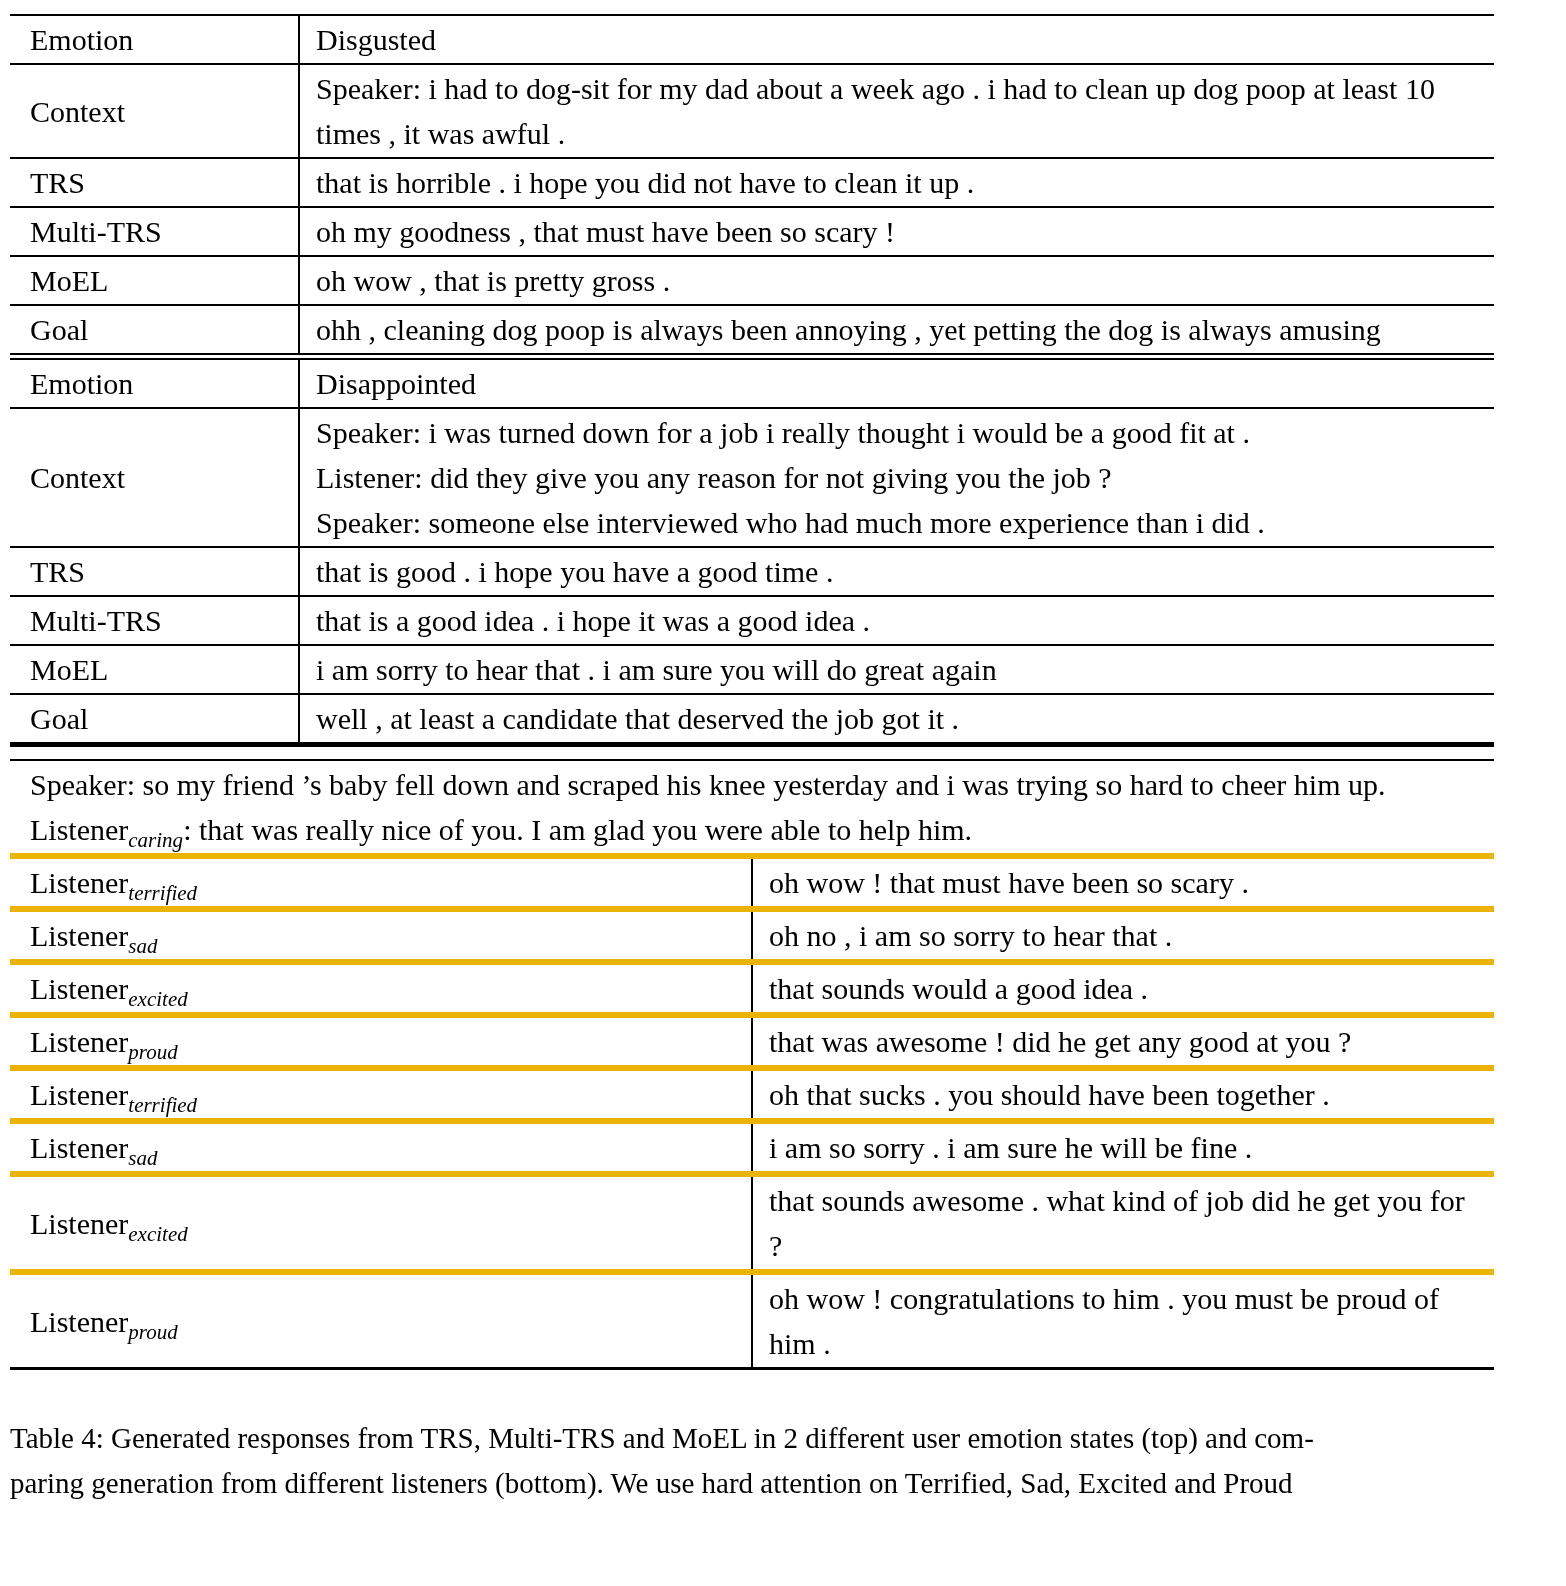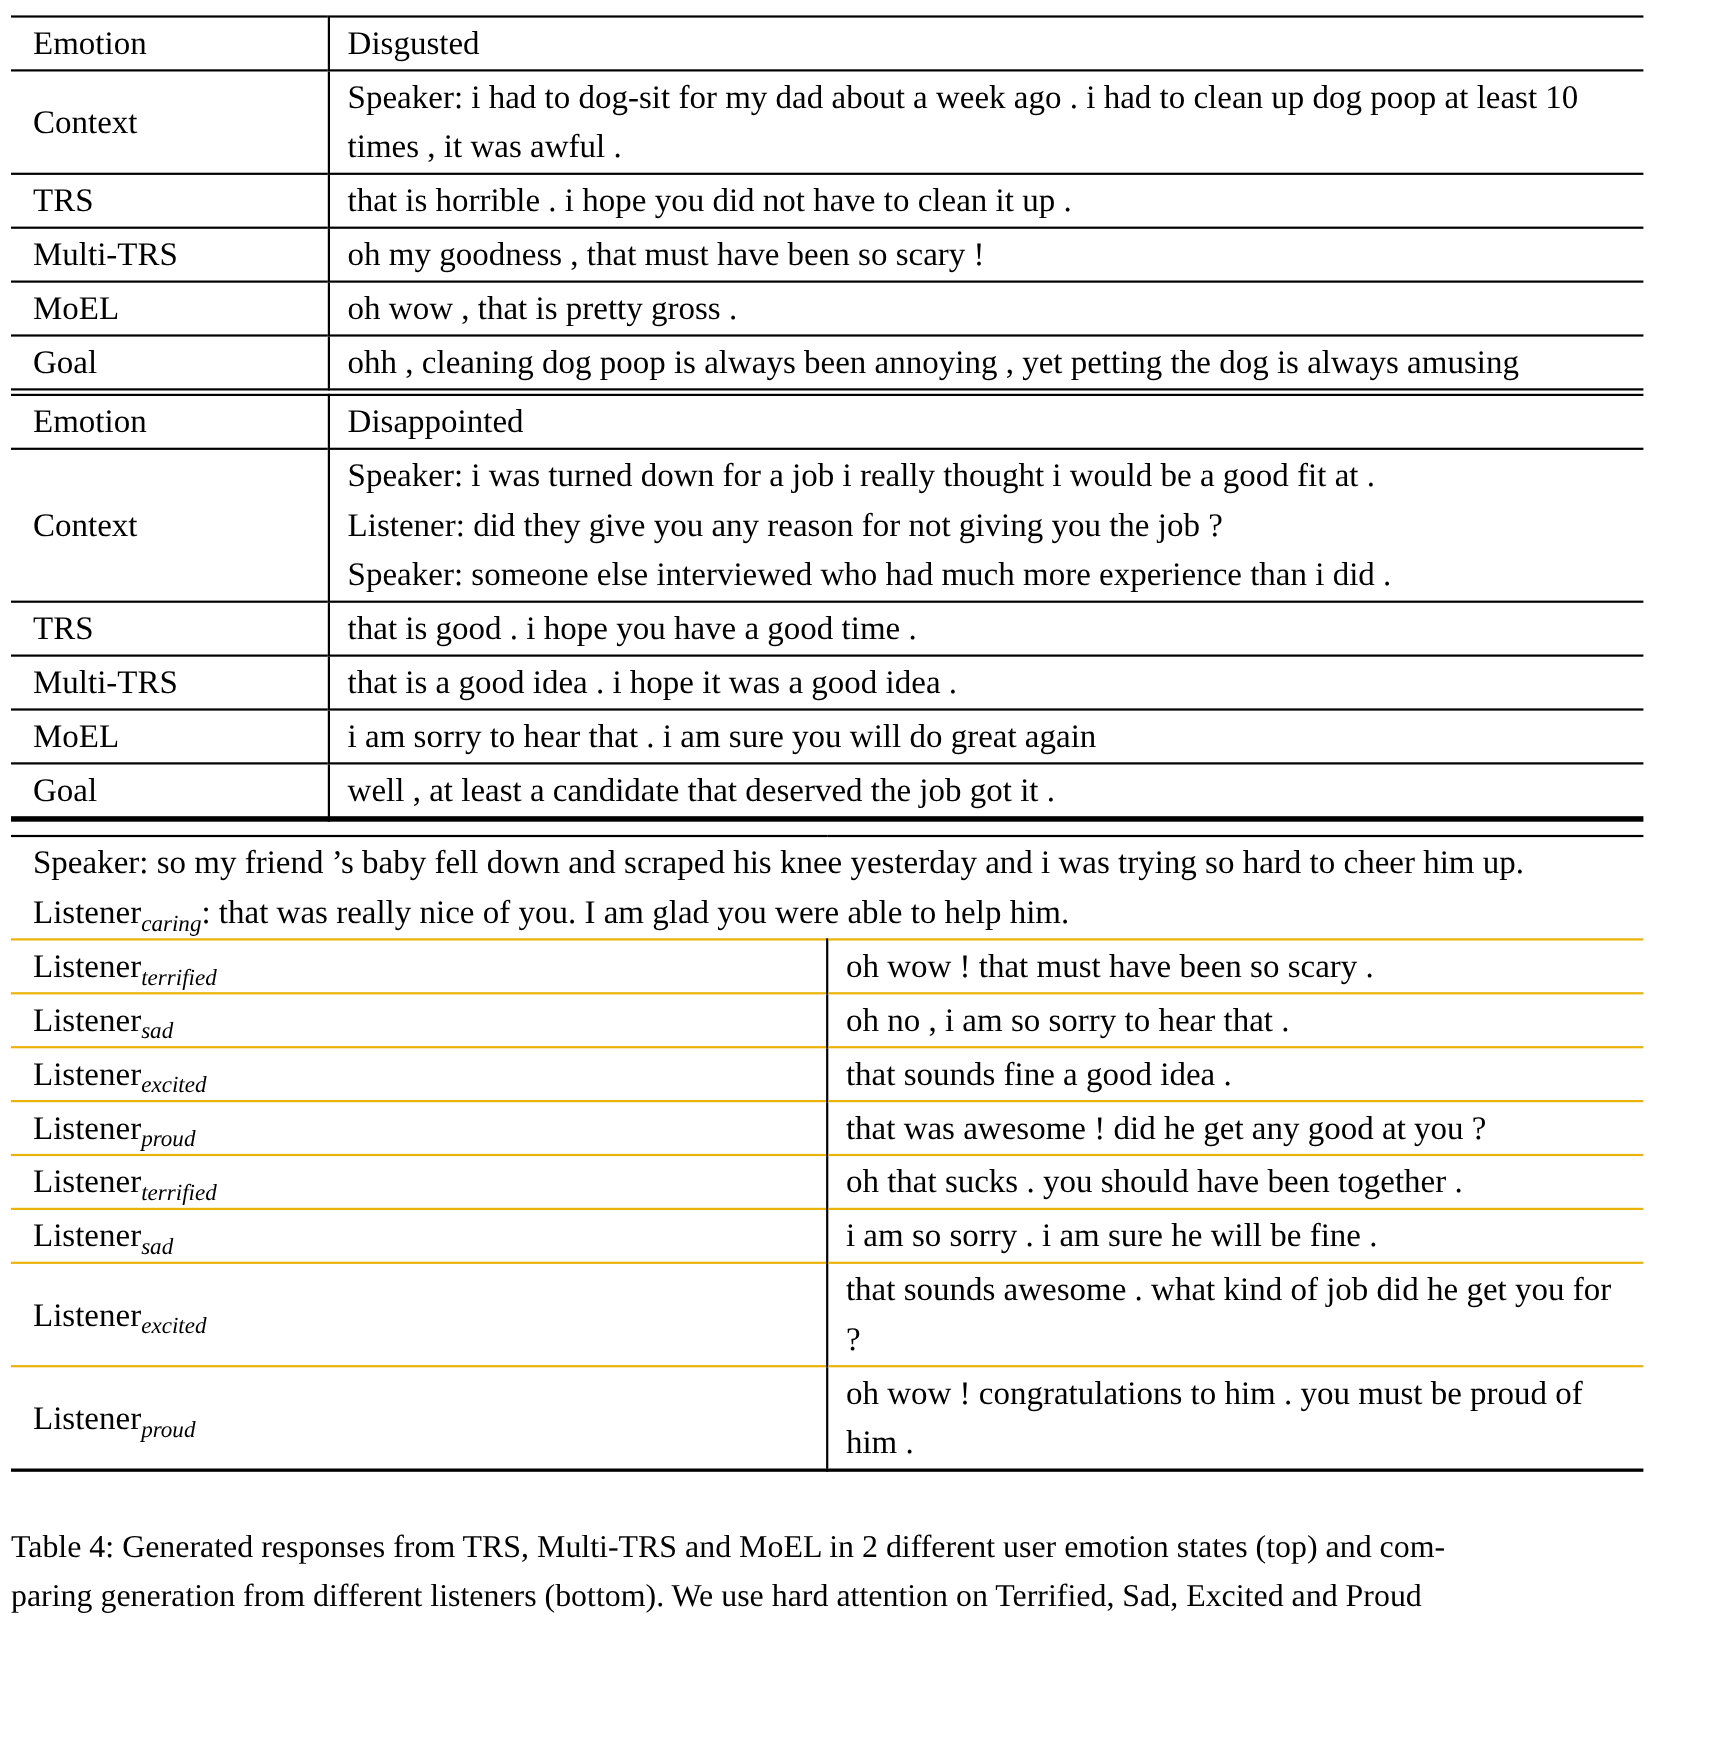--- a/index.html
+++ b/index.html
@@ -10,21 +10,21 @@
   td{padding:1px 10px 1px 16px;vertical-align:middle;line-height:45px;}
   td.lab{width:289px;box-sizing:border-box;padding-left:20px;border-right:2px solid #000;}
   td.full{padding-left:20px;}
 
   .tbl1{border-top:2px solid #000;border-bottom:5px solid #000;}
   .tbl1 tr{border-top:2px solid #000;}
   .tbl1 tr:first-child{border-top:none;}
   .tbl1 tr.dbl{border-top:7px double #000;}
 
   .tbl2{border-top:2px solid #000;border-bottom:3px solid #000;margin-top:12px;}
-  .tbl2 tr{border-top:2px solid #eab308;}
+  .tbl2 tr{border-top:6px solid #eab308;}
   .tbl2 tr:first-child{border-top:none;}
   .tbl2 tr.dbl{border-top:7px double #000;}
 
   .b{font-weight:normal;}
   .sub{font-size:21px;font-style:italic;vertical-align:-7px;line-height:1;}
 
   .caption{width:1528px;margin-top:46px;font-size:29px;line-height:45px;}
 </style>
 </head>
 <body>
@@ -133,21 +133,21 @@
           </td>
         <td class="con">
             <div><span>oh no , i am so sorry to hear that .</span></div>
           </td>
       </tr>
       <tr>
         <td class="lab">
             <div><span class="b">Listener</span><span class="sub">excited</span></div>
           </td>
         <td class="con">
-            <div><span>that sounds fine a good idea .</span></div>
+            <div><span>that sounds would a good idea .</span></div>
           </td>
       </tr>
       <tr>
         <td class="lab">
             <div><span class="b">Listener</span><span class="sub">proud</span></div>
           </td>
         <td class="con">
             <div><span>that was awesome ! did he get any good at you ?</span></div>
           </td>
       </tr>

